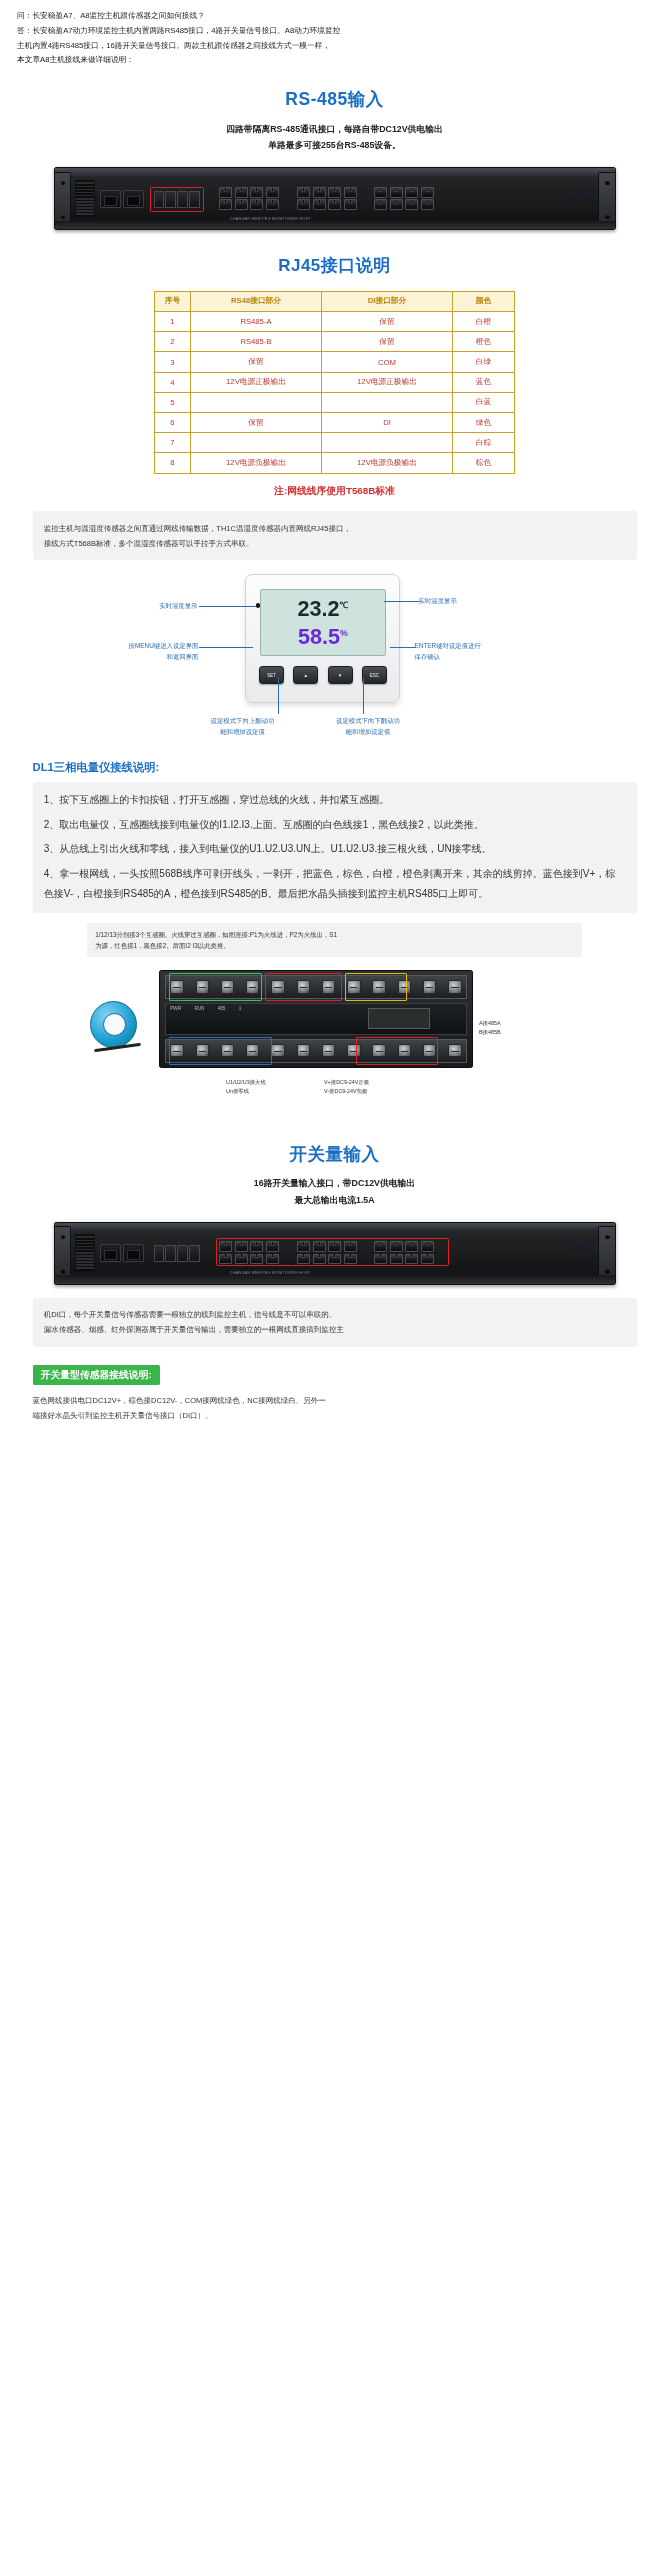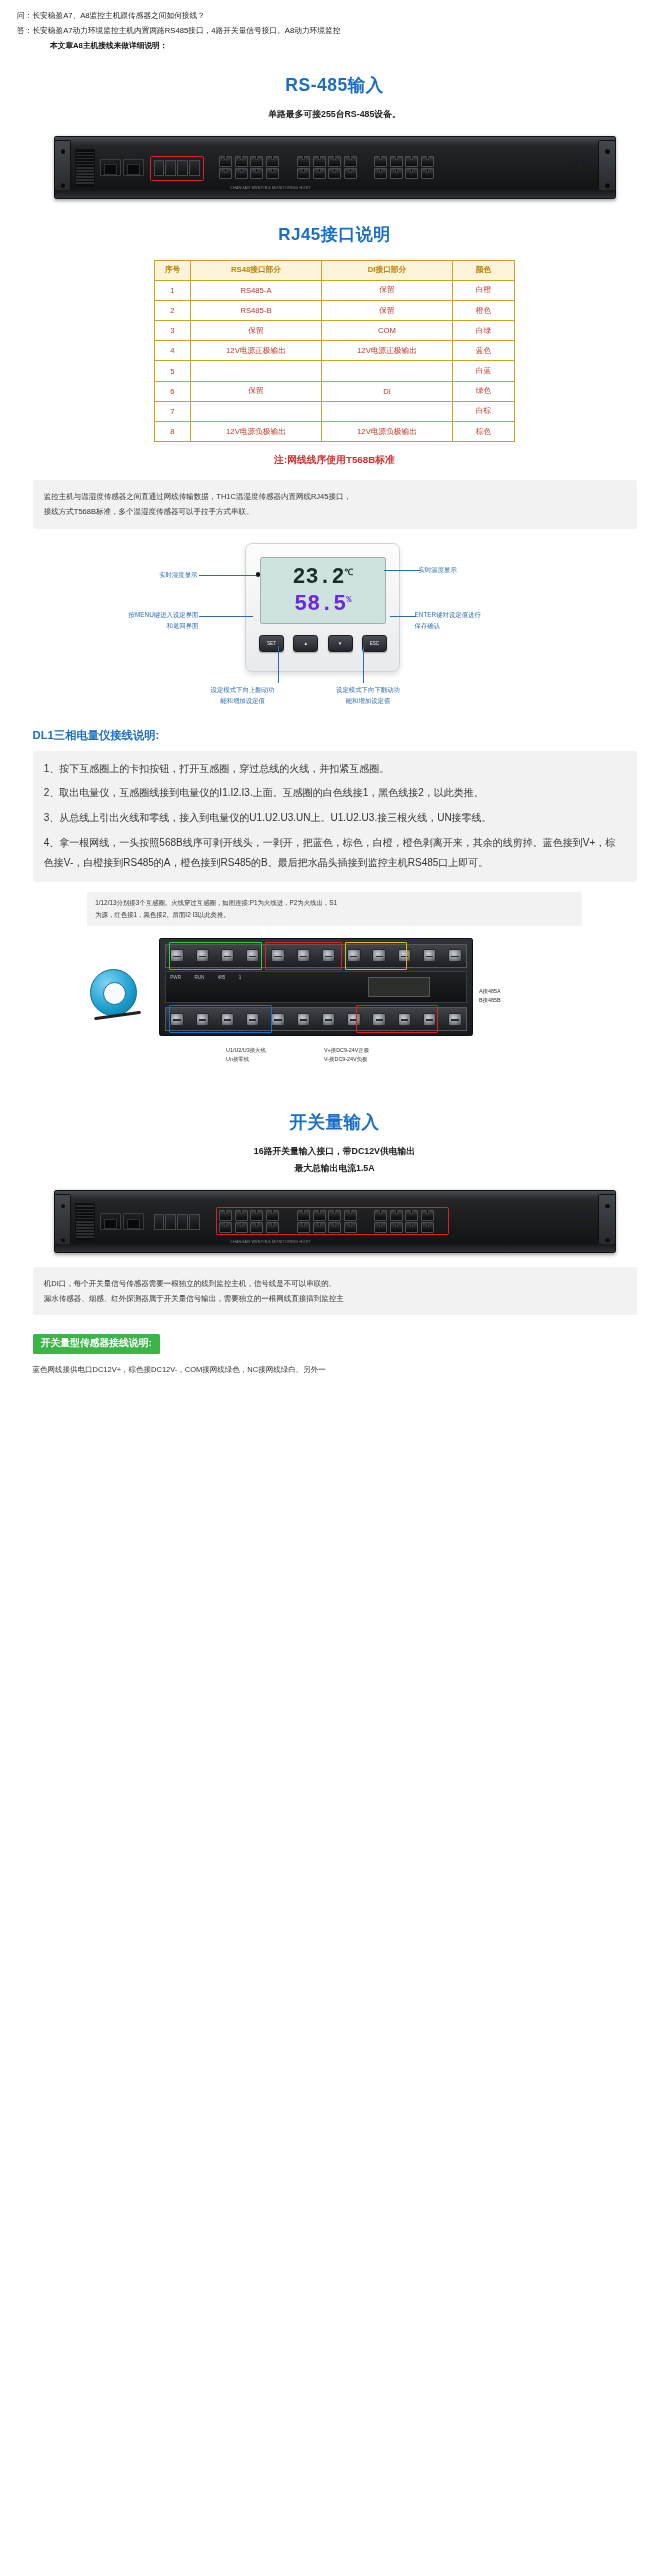--- a/index.html
+++ b/index.html
@@ -15,21 +15,21 @@
     background: #fff;
     padding-top: 5.2px;
   }
   .qa-block {
     padding: 4.1px 15.5px 0 15.5px;
     font-size: 7.7px;
     line-height: 1.9;
     color: #222;
   }
   .qa-line { margin: 0; }
-  .qa-strong { font-weight: bold; color: #111; margin-left: 33px; }
+  .qa-strong { font-weight: normal; color: #111; }
 
   .section-title {
     text-align: center;
     color: #1a6fc4;
     font-size: 17.5px;
     font-weight: bold;
     letter-spacing: 0.5px;
     margin: 19.6px 0 9.3px 0;
   }
   .section-title.rj45 { font-size: 17px; margin-top: 24px; }
@@ -214,21 +214,21 @@
     position: absolute; left: 14.4px; top: 13.4px;
     width: 126px; height: 67px;
     background: #cfe3de;
     border: 1px solid #9bb3ae;
     border-radius: 2.1px;
     overflow: hidden;
   }
   .thermo-screen .val {
     position: absolute; left: 0; right: 0;
     text-align: center;
-    font-family: Liberation Mono, monospace;
+    font-family: Liberation Sans, sans-serif;
     color: #1b2a2a;
     font-weight: bold;
   }
   .thermo-screen .t { top: 6.2px; font-size: 21.6px; }
   .thermo-screen .h { top: 34px; font-size: 21.6px; color: #6d28d9; }
   .thermo-screen .unit { font-size: 8.8px; vertical-align: super; }
   .dot-sensor {
     position: absolute; left: 10.3px; top: 28px;
     width: 4.6px; height: 4.6px; border-radius: 50%;
     background: #111;
@@ -389,25 +389,27 @@
 </style>
 </head>
 <body>
 
 <div class="page">
 
   
   <div class="qa-block">
     <p class="qa-line">问：长安稳盈A7、A8监控主机跟传感器之间如何接线？</p>
     <p class="qa-line">答：长安稳盈A7动力环境监控主机内置两路RS485接口，4路开关量信号接口。A8动力环境监控</p>
+    <p class="qa-line">主机内置4路RS485接口，16路开关量信号接口。两款主机跟传感器之间接线方式一模一样，</p>
     <p class="qa-line qa-strong">本文章A8主机接线来做详细说明：</p>
   </div>
 
   
   <div class="section-title">RS-485输入</div>
+  <div class="sub-center">四路带隔离RS-485通讯接口，每路自带DC12V供电输出</div>
   <div class="sub-center">单路最多可接255台RS-485设备。</div>
 
   <div class="device-wrap">
     <div class="device">
       <div class="ear left">
         <span class="hole h1"></span>
           <span class="hole h2"></span>
       </div>
       <div class="ear right">
         <span class="hole h1"></span>
@@ -786,16 +788,17 @@
 
   <div class="gray-box">
     <div>机DI口，每个开关量信号传感器需要一根独立的线到监控主机，信号线是不可以串联的。</div>
     <div>漏水传感器、烟感、红外探测器属于开关量信号输出，需要独立的一根网线直接插到监控主</div>
   </div>
 
   <div class="green-head">开关量型传感器接线说明:</div>
 
   <div class="tail-text">
     <div>蓝色网线接供电口DC12V+，棕色接DC12V-，COM接网线绿色，NC接网线绿白。另外一</div>
+    <div>端接好水晶头引到监控主机开关量信号接口（DI口）。</div>
   </div>
 
 </div>
 
 
 </body></html>

